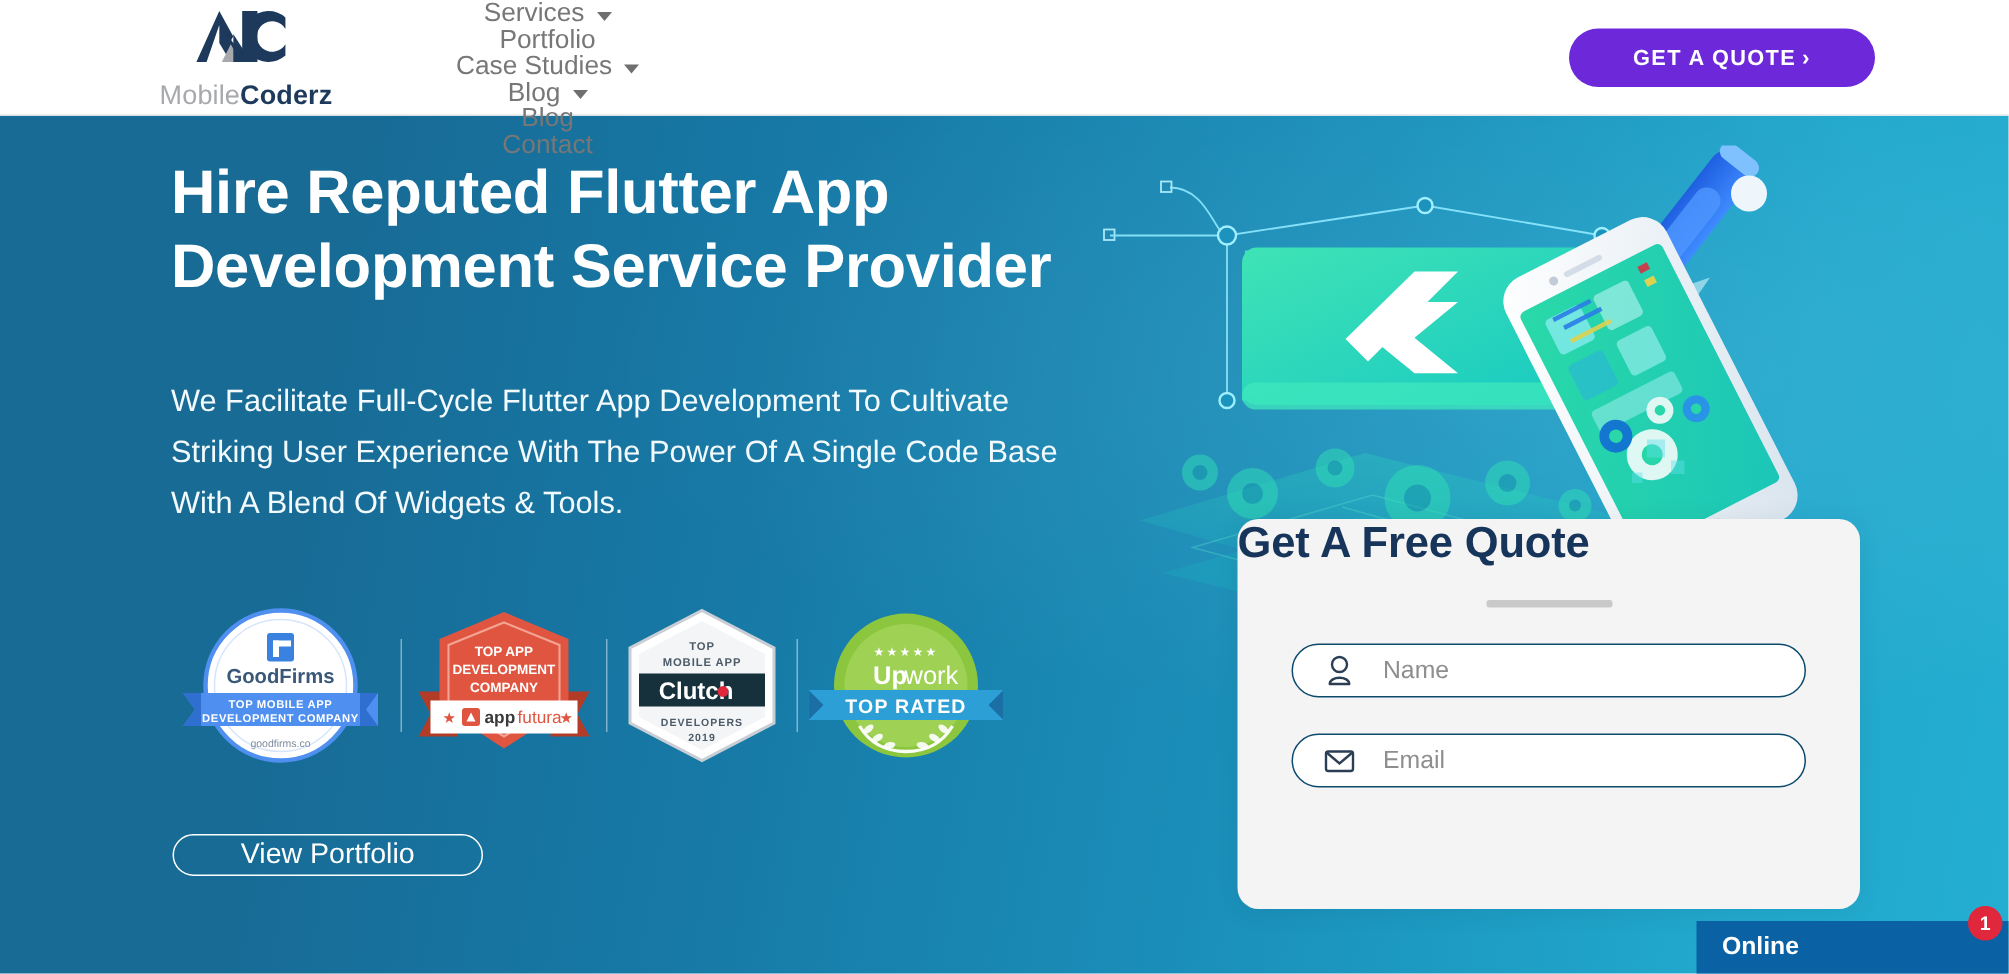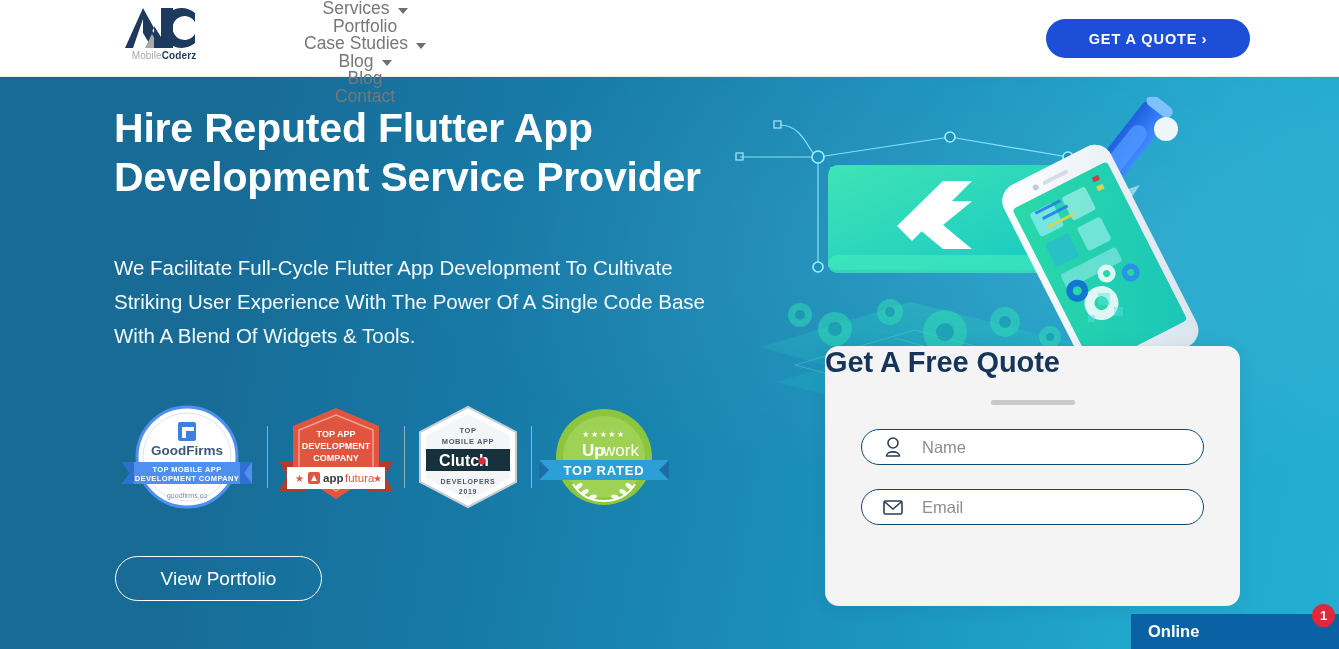--- a/index.html
+++ b/index.html
@@ -18,21 +18,21 @@
     display: flex; align-items: center;
     z-index: 40;
     border-bottom: 1px solid #ececec;
   }
   .logo {
     position: absolute; left: 116px; top: 4px;
     width: 96px; height: 68px;
     display: flex; flex-direction: column; align-items: center;
   }
   .logo-mark { width: 86px; height: 46px; display:block; }
-  .logo-word { font-size: 10px; letter-spacing: .1px; line-height: 1; margin-top: 1px; white-space: nowrap; }
+  .logo-word { font-size: 18px; letter-spacing: .1px; line-height: 1; margin-top: 11px; white-space: nowrap; }
   .logo-word .l1 { color: #a7a9ac; font-weight: 400; }
   .logo-word .l2 { color: #1d3a5c; font-weight: 700; }
 
   .nav {
     position: absolute; left: 280px; top: 0; height: 77px;
     display: flex; align-items: center; gap: 0; flex-direction: column;
   }
   .nav-item {
     color: #777777; font-size: 17.5px; font-weight: 400;
     padding: 0 24px; display: flex; align-items: center; gap: 8px;
@@ -41,21 +41,21 @@
   .caret {
     width: 0; height: 0;
     border-left: 5px solid transparent;
     border-right: 5px solid transparent;
     border-top: 6px solid #6f6f6f;
     display: inline-block; position: relative; top: 2px;
   }
   .cta {
     position: absolute; right: 89px; top: 19px;
     width: 204px; height: 39px;
-    background: #1d4ed8;
+    background: #6d28d9;
     border-radius: 20px;
     color: #fff; font-size: 14.5px; font-weight: 600;
     letter-spacing: .9px;
     display: flex; align-items: center; justify-content: center; gap: 4px;
     cursor: pointer; border: none;
   }
   .cta .chev { font-size: 15px; font-weight: 700; }
 
   
   .hero {
@@ -100,21 +100,21 @@
   .gf { width: 146px; height: 110px; position: relative; }
   
   .af { width: 122px; height: 104px; position: relative; }
   
   .cl { width: 112px; height: 106px; position: relative; }
   
   .up { width: 130px; height: 110px; position: relative; }
 
   .view-portfolio {
     position: absolute; left: 115px; top: 479px;
-    width: 207px; height: 45px;
+    width: 207px; height: 28px;
     border: 1.6px solid #ffffff; border-radius: 24px;
     background: transparent; color: #fff;
     font-size: 19px; font-weight: 400;
     display: flex; align-items: center; justify-content: center;
     cursor: pointer; z-index: 5;
   }
 
   
   .illus { position: absolute; left: 700px; top: 20px; width: 580px; height: 330px; z-index: 2; }
 

